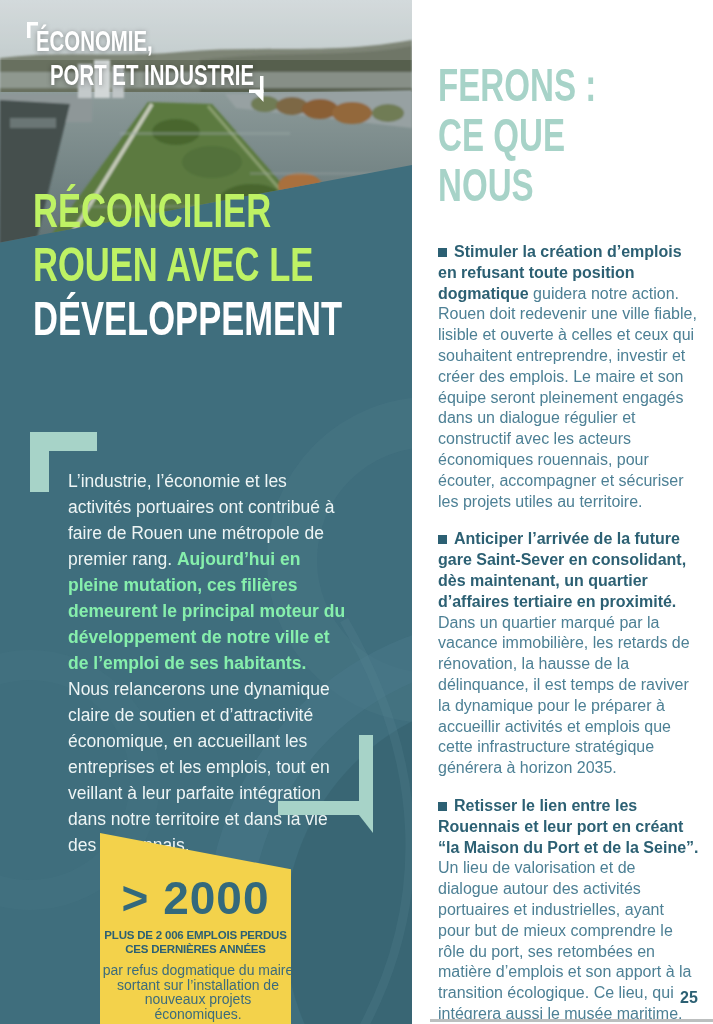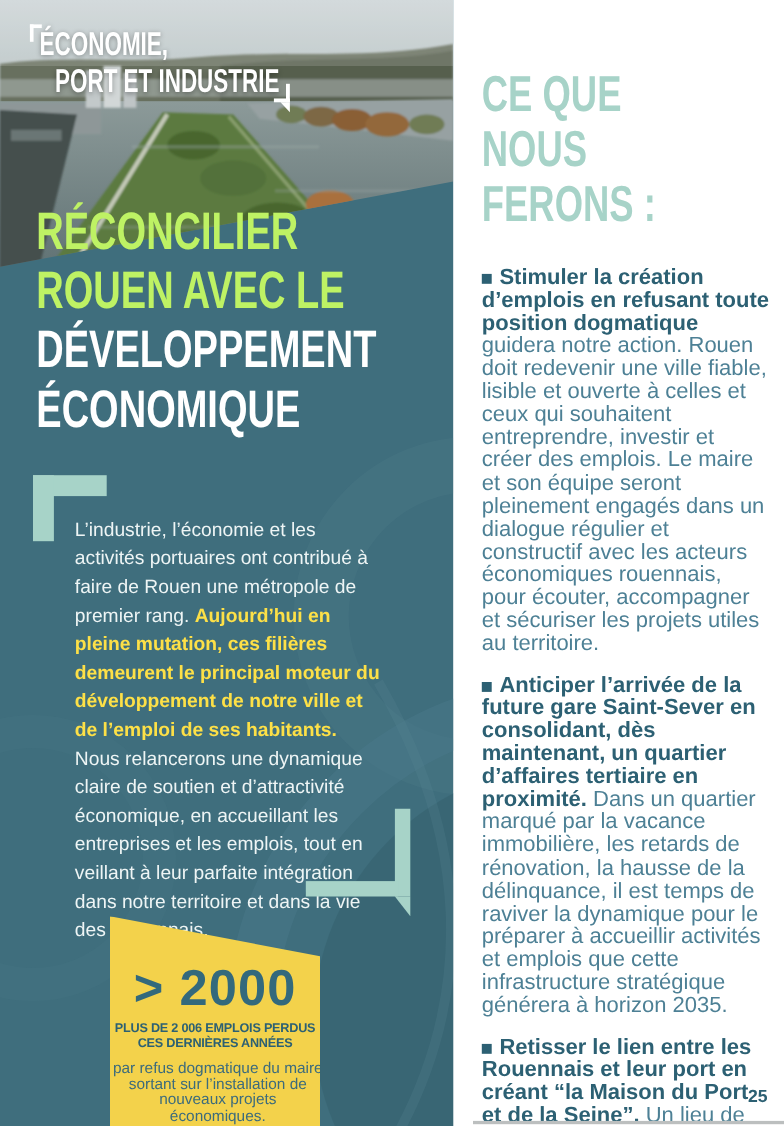--- a/index.html
+++ b/index.html
@@ -25,36 +25,36 @@
   
   #main-title{position:absolute;left:33px;top:184px;font-weight:bold;font-size:48px;line-height:54px;}
   #main-title .yellow{color:#bef264;}
   #main-title .white{color:#ffffff;}
   #main-title span{display:block;}
 
   
   .qbar{position:absolute;background:#a7d3c8;}
   #quote-text{position:absolute;left:68px;top:468px;width:278px;color:#eef5f5;
               font-size:17.5px;line-height:26px;}
-  #quote-text b{color:#fde047;}
+  #quote-text b{color:#86efac;}
 
   
   #stat-block{position:absolute;left:100px;top:833px;width:191px;height:191px;background:#f3d24b;
               clip-path:polygon(0 0,100% 19%,100% 100%,0 100%);text-align:center;box-sizing:border-box;
               padding-top:42px;}
   #stat-value{color:#33697c;font-weight:bold;font-size:46px;line-height:46px;letter-spacing:1px;}
   #stat-label{margin-top:7px;color:#2c6073;font-weight:bold;font-size:11.5px;line-height:14px;letter-spacing:-0.2px;}
   #stat-label span{display:block;white-space:nowrap;}
   #stat-caption{margin:7px auto 0;width:196px;color:#3c6b7c;font-size:14px;line-height:14.5px;}
 
   
   #right-col{position:absolute;left:438px;top:60px;width:262px;}
   #right-heading{color:#a7d3c8;font-weight:bold;font-size:46px;line-height:50px;margin:0 0 32px 0;}
   #right-heading span{display:block;}
-  .bullet-para{color:#4d8095;font-size:20px;line-height:20.8px;margin:0 0 17px 0;}
+  .bullet-para{color:#4d8095;font-size:16px;line-height:20.8px;margin:0 0 17px 0;}
   .bullet-para b{color:#2c6073;}
   .sq{display:inline-block;width:9px;height:9px;background:#2c6073;margin-right:7px;}
 
   #page-number{position:absolute;left:680px;top:989px;color:#2c6073;font-weight:bold;font-size:16px;}
   #bottom-edge{position:absolute;left:430px;top:1019px;width:283px;height:3px;background:#bcbfbf;}
 </style>
 </head>
 <body>
 
 <div id="page">
@@ -138,23 +138,20 @@
     <div id="main-title">
       <span class="yellow">
           <span class="cond" style="transform:scaleX(0.72);">RÉCONCILIER</span>
         </span>
       <span class="yellow">
           <span class="cond" style="transform:scaleX(0.72);">ROUEN AVEC LE</span>
         </span>
       <span class="white">
           <span class="cond" style="transform:scaleX(0.72);">DÉVELOPPEMENT</span>
         </span>
-      <span class="white">
-          <span class="cond" style="transform:scaleX(0.72);">ÉCONOMIQUE</span>
-        </span>
     </div>
 
     <div class="qbar" style="left:30px;top:432px;width:67px;height:19px;"></div>
     <div class="qbar" style="left:30px;top:432px;width:19px;height:60px;"></div>
 
     <div id="quote-text">
       <span>L’industrie, l’économie et les activités portuaires ont contribué à faire de Rouen une métropole de premier rang. </span><b>Aujourd’hui en pleine mutation, ces filières demeurent le principal moteur du développement de notre ville et de l’emploi de ses habitants. </b><span>Nous relancerons une dynamique claire de soutien et d’attractivité économique, en accueillant les entreprises et les emplois, tout en veillant à leur parfaite intégration dans notre territoire et dans la vie des Rouennais.</span>
     </div>
 
     <svg style="position:absolute;left:275px;top:735px;" width="100" height="100">
@@ -169,24 +166,24 @@
         <span>PLUS DE 2 006 EMPLOIS PERDUS</span>
         <span>CES DERNIÈRES ANNÉES</span>
       </div>
       <div id="stat-caption">par refus dogmatique du maire sortant sur l’installation de nouveaux projets économiques.</div>
     </div>
   </div>
 
   <div id="right-col">
     <h2 id="right-heading">
       <span>
-          <span class="cond" style="transform:scaleX(0.72);">CE QUE NOUS</span>
+          <span class="cond" style="transform:scaleX(0.72);">FERONS :</span>
         </span>
       <span>
-          <span class="cond" style="transform:scaleX(0.72);">FERONS :</span>
+          <span class="cond" style="transform:scaleX(0.72);">CE QUE NOUS</span>
         </span>
     </h2>
 
     <p class="bullet-para">
       <span class="sq"></span><b>Stimuler la création d’emplois en refusant toute position dogmatique</b><span> guidera notre action. Rouen doit redevenir une ville fiable, lisible et ouverte à celles et ceux qui souhaitent entreprendre, investir et créer des emplois. Le maire et son équipe seront pleinement engagés dans un dialogue régulier et constructif avec les acteurs économiques rouennais, pour écouter, accompagner et sécuriser les projets utiles au territoire.</span>
     </p>
     <p class="bullet-para">
       <span class="sq"></span><b>Anticiper l’arrivée de la future gare Saint-Sever en consolidant, dès maintenant, un quartier d’affaires tertiaire en proximité.</b><span> Dans un quartier marqué par la vacance immobilière, les retards de rénovation, la hausse de la délinquance, il est temps de raviver la dynamique pour le préparer à accueillir activités et emplois que cette infrastructure stratégique générera à horizon 2035.</span>
     </p>
     <p class="bullet-para">

